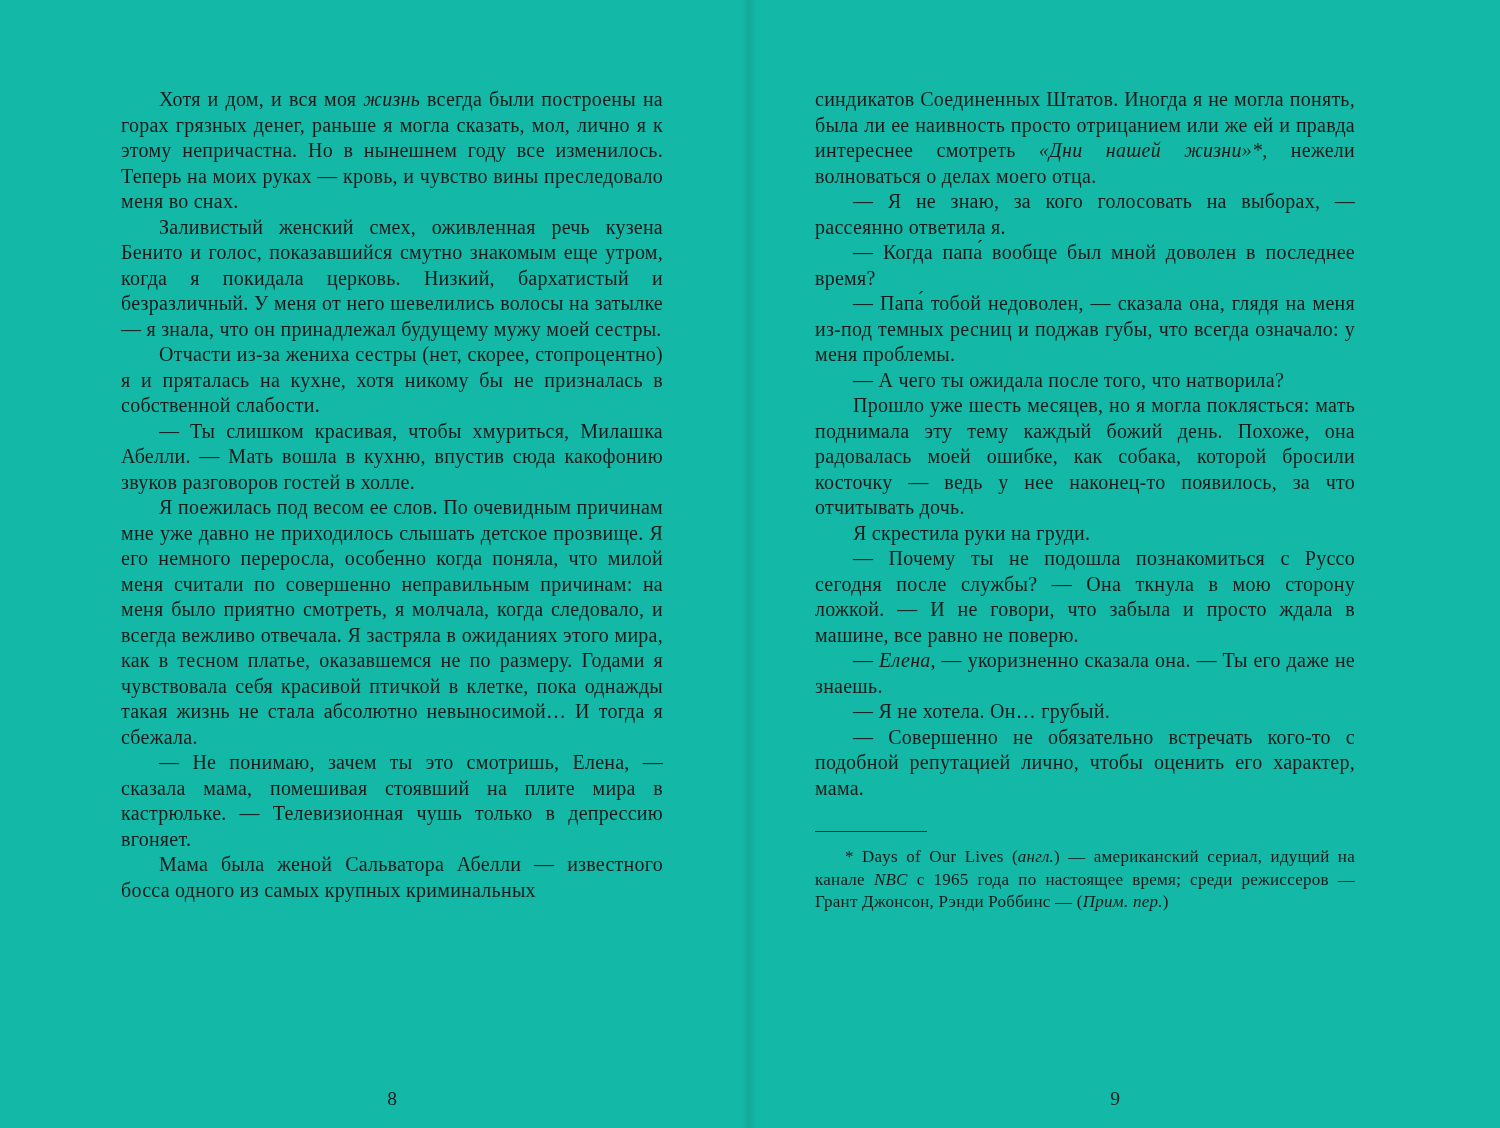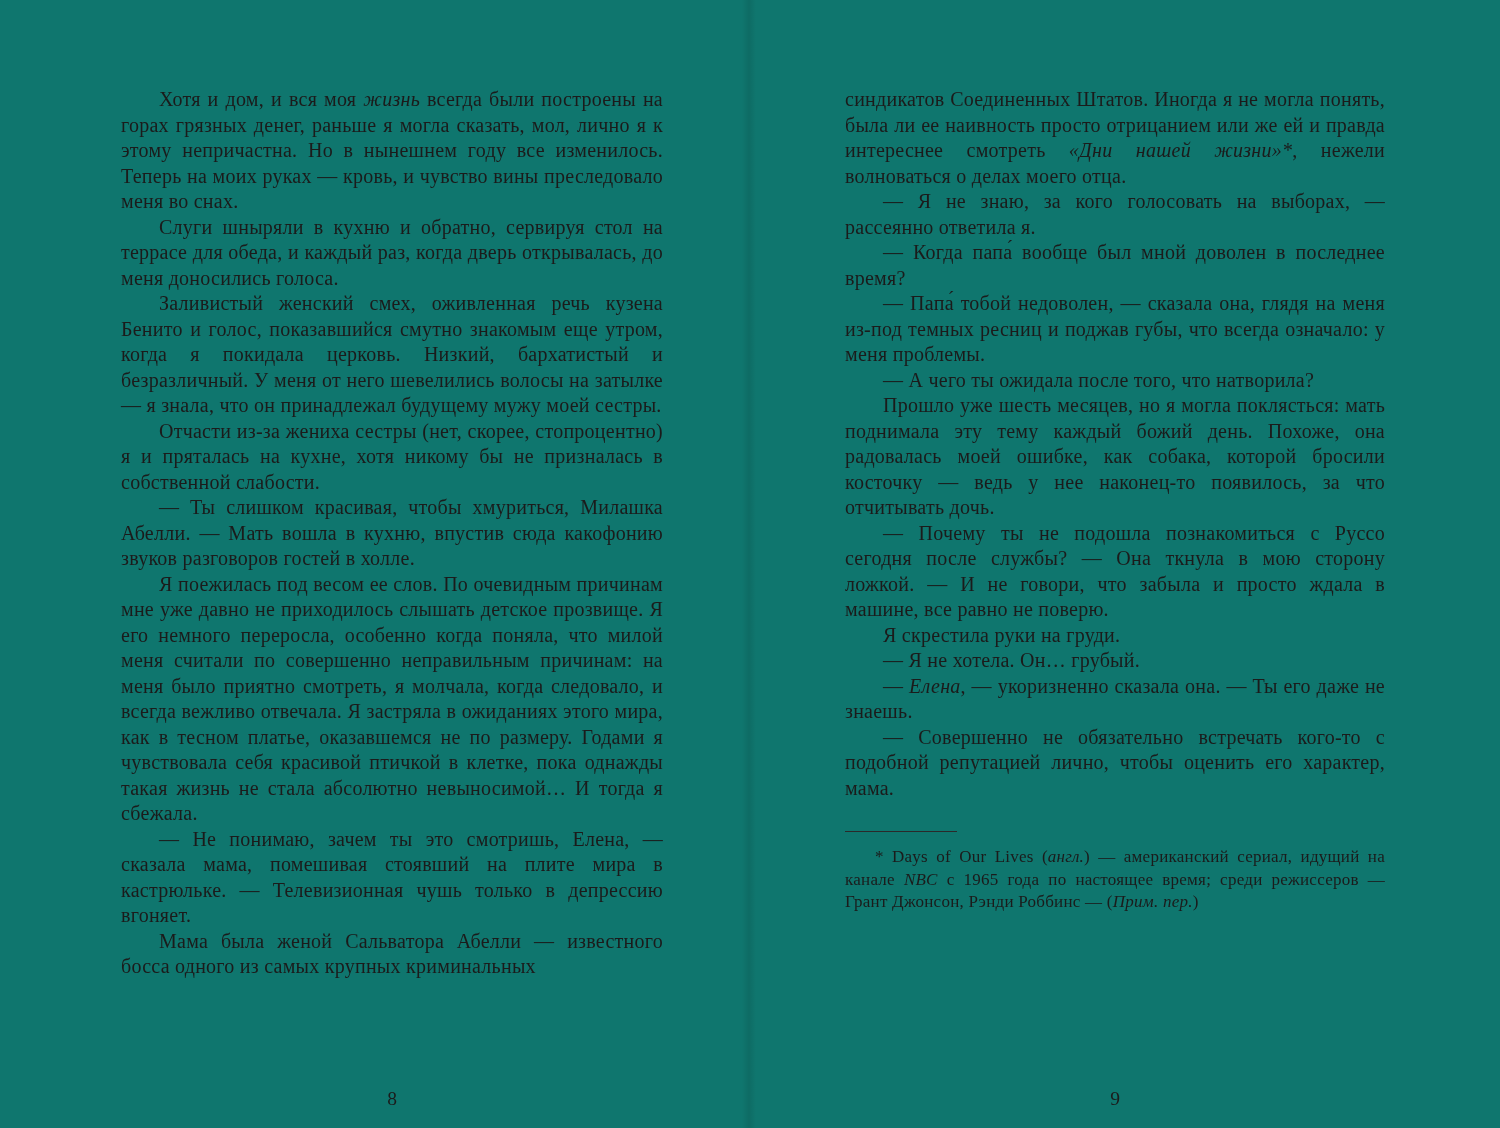--- a/index.html
+++ b/index.html
@@ -1,21 +1,21 @@
 <!DOCTYPE html>
 <html lang="ru"><head>
 <meta charset="utf-8">
 <style>
   * { margin: 0; padding: 0; box-sizing: border-box; }
   html, body { background: #ffffff; }
   .canvas {
     position: relative;
     width: 1500px;
     height: 1128px;
-    background: #0f766e;
+    background: #14b8a6;
     color: #1b1b1b;
     font-family: "Liberation Serif", "DejaVu Serif", serif;
     overflow: hidden;
   }
   .gutter {
     position: absolute;
     left: 742px; top: 0;
     width: 14px; height: 1128px;
     background: linear-gradient(to right, rgba(0,0,0,0), rgba(0,0,0,0.09) 50%, rgba(0,0,0,0));
   }
@@ -23,21 +23,21 @@
     position: absolute;
     top: 87px;
     text-align: justify;
     font-size: 20px;
     line-height: 25.5px;
     letter-spacing: 0.25px;
     hyphens: auto;
     -webkit-hyphens: auto;
   }
   #left-col  { left: 121px; width: 542px; }
-  #right-col { left: 845px; width: 540px; }
+  #right-col { left: 815px; width: 540px; }
   .text-col p { text-indent: 38px; }
   .text-col p.no-indent { text-indent: 0; }
   .footnote-sep {
     width: 112px;
     height: 0;
     border-top: 1.5px solid #2a2a2a;
     margin-top: 30px;
     margin-bottom: 14px;
   }
   .footnotes {
@@ -60,41 +60,40 @@
 </style>
 </head>
 <body>
 
 <div class="canvas">
 
   <div class="gutter"></div>
 
   <div class="text-col" id="left-col">
     <p>Хотя и дом, и вся моя <i>жизнь</i> всегда были построены на горах грязных денег, раньше я могла сказать, мол, лично я к этому непричастна. Но в нынешнем году все изменилось. Теперь на моих руках — кровь, и чувство вины преследовало меня во снах.</p>
-    <p>Слуги шныряли в кухню и обратно, сервируя стол на террасе для обеда, и каждый раз, когда дверь открывалась, до меня доносились голоса.</p>
     <p>Заливистый женский смех, оживленная речь кузена Бенито и голос, показавшийся смутно знакомым еще утром, когда я покидала церковь. Низкий, бархатистый и безразличный. У меня от него шевелились волосы на затылке — я знала, что он принадлежал будущему мужу моей сестры.</p>
     <p>Отчасти из-за жениха сестры (нет, скорее, стопроцентно) я и пряталась на кухне, хотя никому бы не призналась в собственной слабости.</p>
     <p>— Ты слишком красивая, чтобы хмуриться, Милашка Абелли. — Мать вошла в кухню, впустив сюда какофонию звуков разговоров гостей в холле.</p>
     <p>Я поежилась под весом ее слов. По очевидным причинам мне уже давно не приходилось слышать детское прозвище. Я его немного переросла, особенно когда поняла, что милой меня считали по совершенно неправильным причинам: на меня было приятно смотреть, я молчала, когда следовало, и всегда вежливо отвечала. Я застряла в ожиданиях этого мира, как в тесном платье, оказавшемся не по размеру. Годами я чувствовала себя красивой птичкой в клетке, пока однажды такая жизнь не стала абсолютно невыносимой… И тогда я сбежала.</p>
     <p>— Не понимаю, зачем ты это смотришь, Елена, — сказала мама, помешивая стоявший на плите мира в кастрюльке. — Телевизионная чушь только в депрессию вгоняет.</p>
     <p>Мама была женой Сальватора Абелли — известного босса одного из самых крупных криминальных</p>
   </div>
   <div class="page-num" id="left-num">8</div>
 
   <div class="text-col" id="right-col">
     <p class="no-indent">синдикатов Соединенных Штатов. Иногда я не могла понять, была ли ее наивность просто отрицанием или же ей и правда интереснее смотреть <i>«Дни нашей жизни»*</i>, нежели волноваться о делах моего отца.</p>
     <p>— Я не знаю, за кого голосовать на выборах, — рассеянно ответила я.</p>
     <p>— Когда папа́ вообще был мной доволен в последнее время?</p>
     <p>— Папа́ тобой недоволен, — сказала она, глядя на меня из-под темных ресниц и поджав губы, что всегда означало: у меня проблемы.</p>
     <p>— А чего ты ожидала после того, что натворила?</p>
     <p>Прошло уже шесть месяцев, но я могла поклясться: мать поднимала эту тему каждый божий день. Похоже, она радовалась моей ошибке, как собака, которой бросили косточку — ведь у нее наконец-то появилось, за что отчитывать дочь.</p>
+    <p>Я скрестила руки на груди.</p>
     <p>— Почему ты не подошла познакомиться с Руссо сегодня после службы? — Она ткнула в мою сторону ложкой. — И не говори, что забыла и просто ждала в машине, все равно не поверю.</p>
-    <p>Я скрестила руки на груди.</p>
+    <p>— <i>Елена</i>, — укоризненно сказала она. — Ты его даже не знаешь.</p>
     <p>— Я не хотела. Он… грубый.</p>
-    <p>— <i>Елена</i>, — укоризненно сказала она. — Ты его даже не знаешь.</p>
     <p>— Совершенно не обязательно встречать кого-то с подобной репутацией лично, чтобы оценить его характер, мама.</p>
 
     <div class="footnote-sep"></div>
     <div class="footnotes">
       <p>*&nbsp;Days of Our Lives (<i>англ.</i>) — американский сериал, идущий на канале <i>NBC</i> с 1965 года по настоящее время; среди режиссеров — Грант Джонсон, Рэнди Роббинс — (<i>Прим. пер.</i>)</p>
     </div>
   </div>
   <div class="page-num" id="right-num">9</div>
 
 </div>

